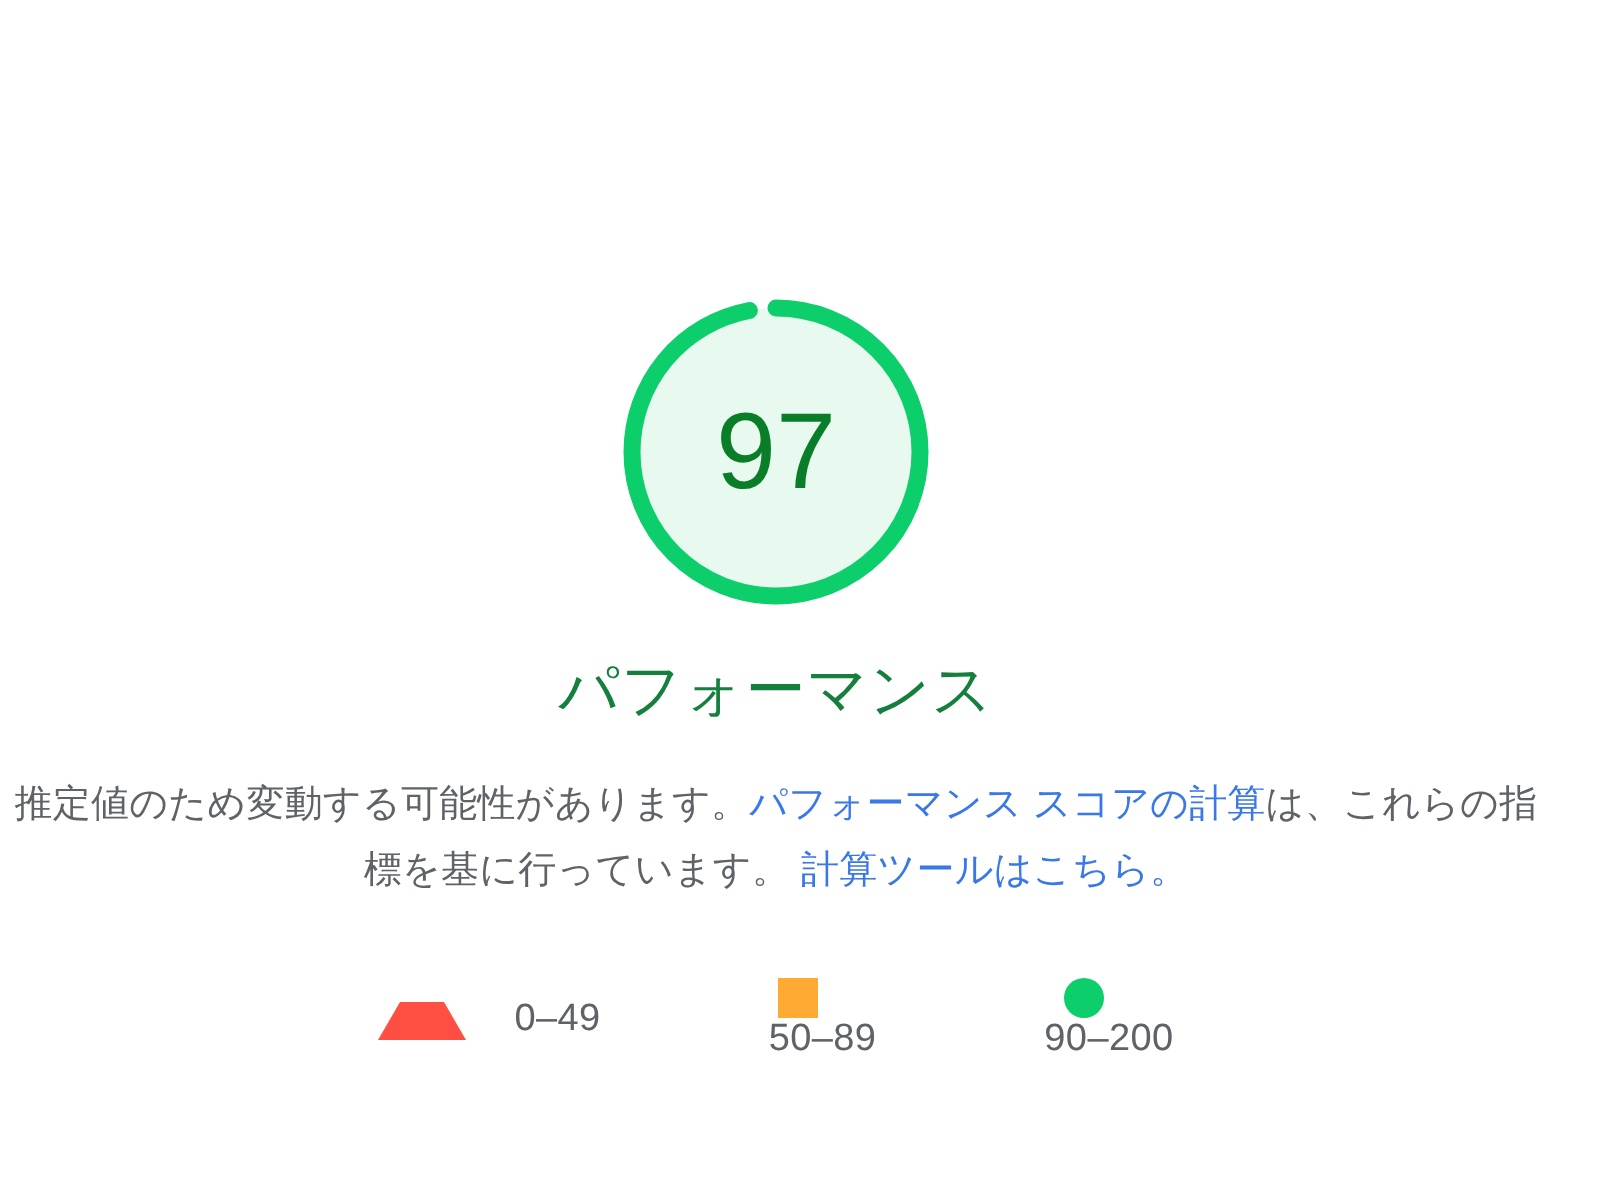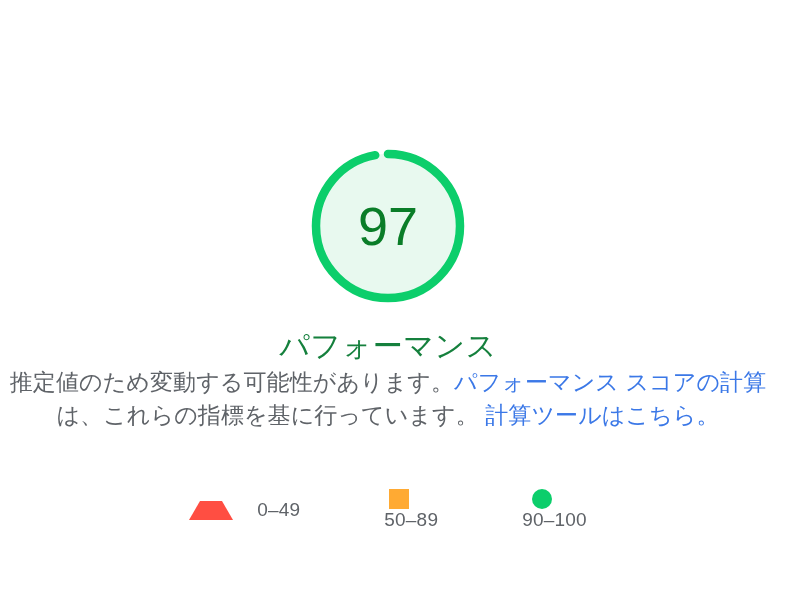--- a/index.html
+++ b/index.html
@@ -64,24 +64,24 @@
     line-height: 38px;
     font-weight: 400;
     color: #15803d;
     letter-spacing: 0.5px;
   }
 
   
   .description {
     position: absolute;
     left: 0;
-    top: 366px;
+    top: 386px;
     width: 776px;
     text-align: center;
-    font-size: 23px;
+    font-size: 19px;
     line-height: 33px;
     color: #5f6368;
     letter-spacing: 0.1px;
   }
   .description .link {
     color: #3b78e7;
     text-decoration: none;
     cursor: pointer;
   }
 
@@ -156,17 +156,17 @@
     <div class="legend-item">
       <span class="swatch-triangle" style="border-bottom-color: rgb(255, 78, 66);"></span>
       <span class="legend-label">0–49</span>
     </div>
     <div class="legend-item">
       <span class="swatch swatch-square" style="background: rgb(255, 170, 51);"></span>
       <span class="legend-label">50–89</span>
     </div>
     <div class="legend-item">
       <span class="swatch swatch-circle" style="background: rgb(12, 206, 107);"></span>
-      <span class="legend-label">90–100</span>
+      <span class="legend-label">90–200</span>
     </div>
   </div>
 
 </div>
 
 </body></html>

